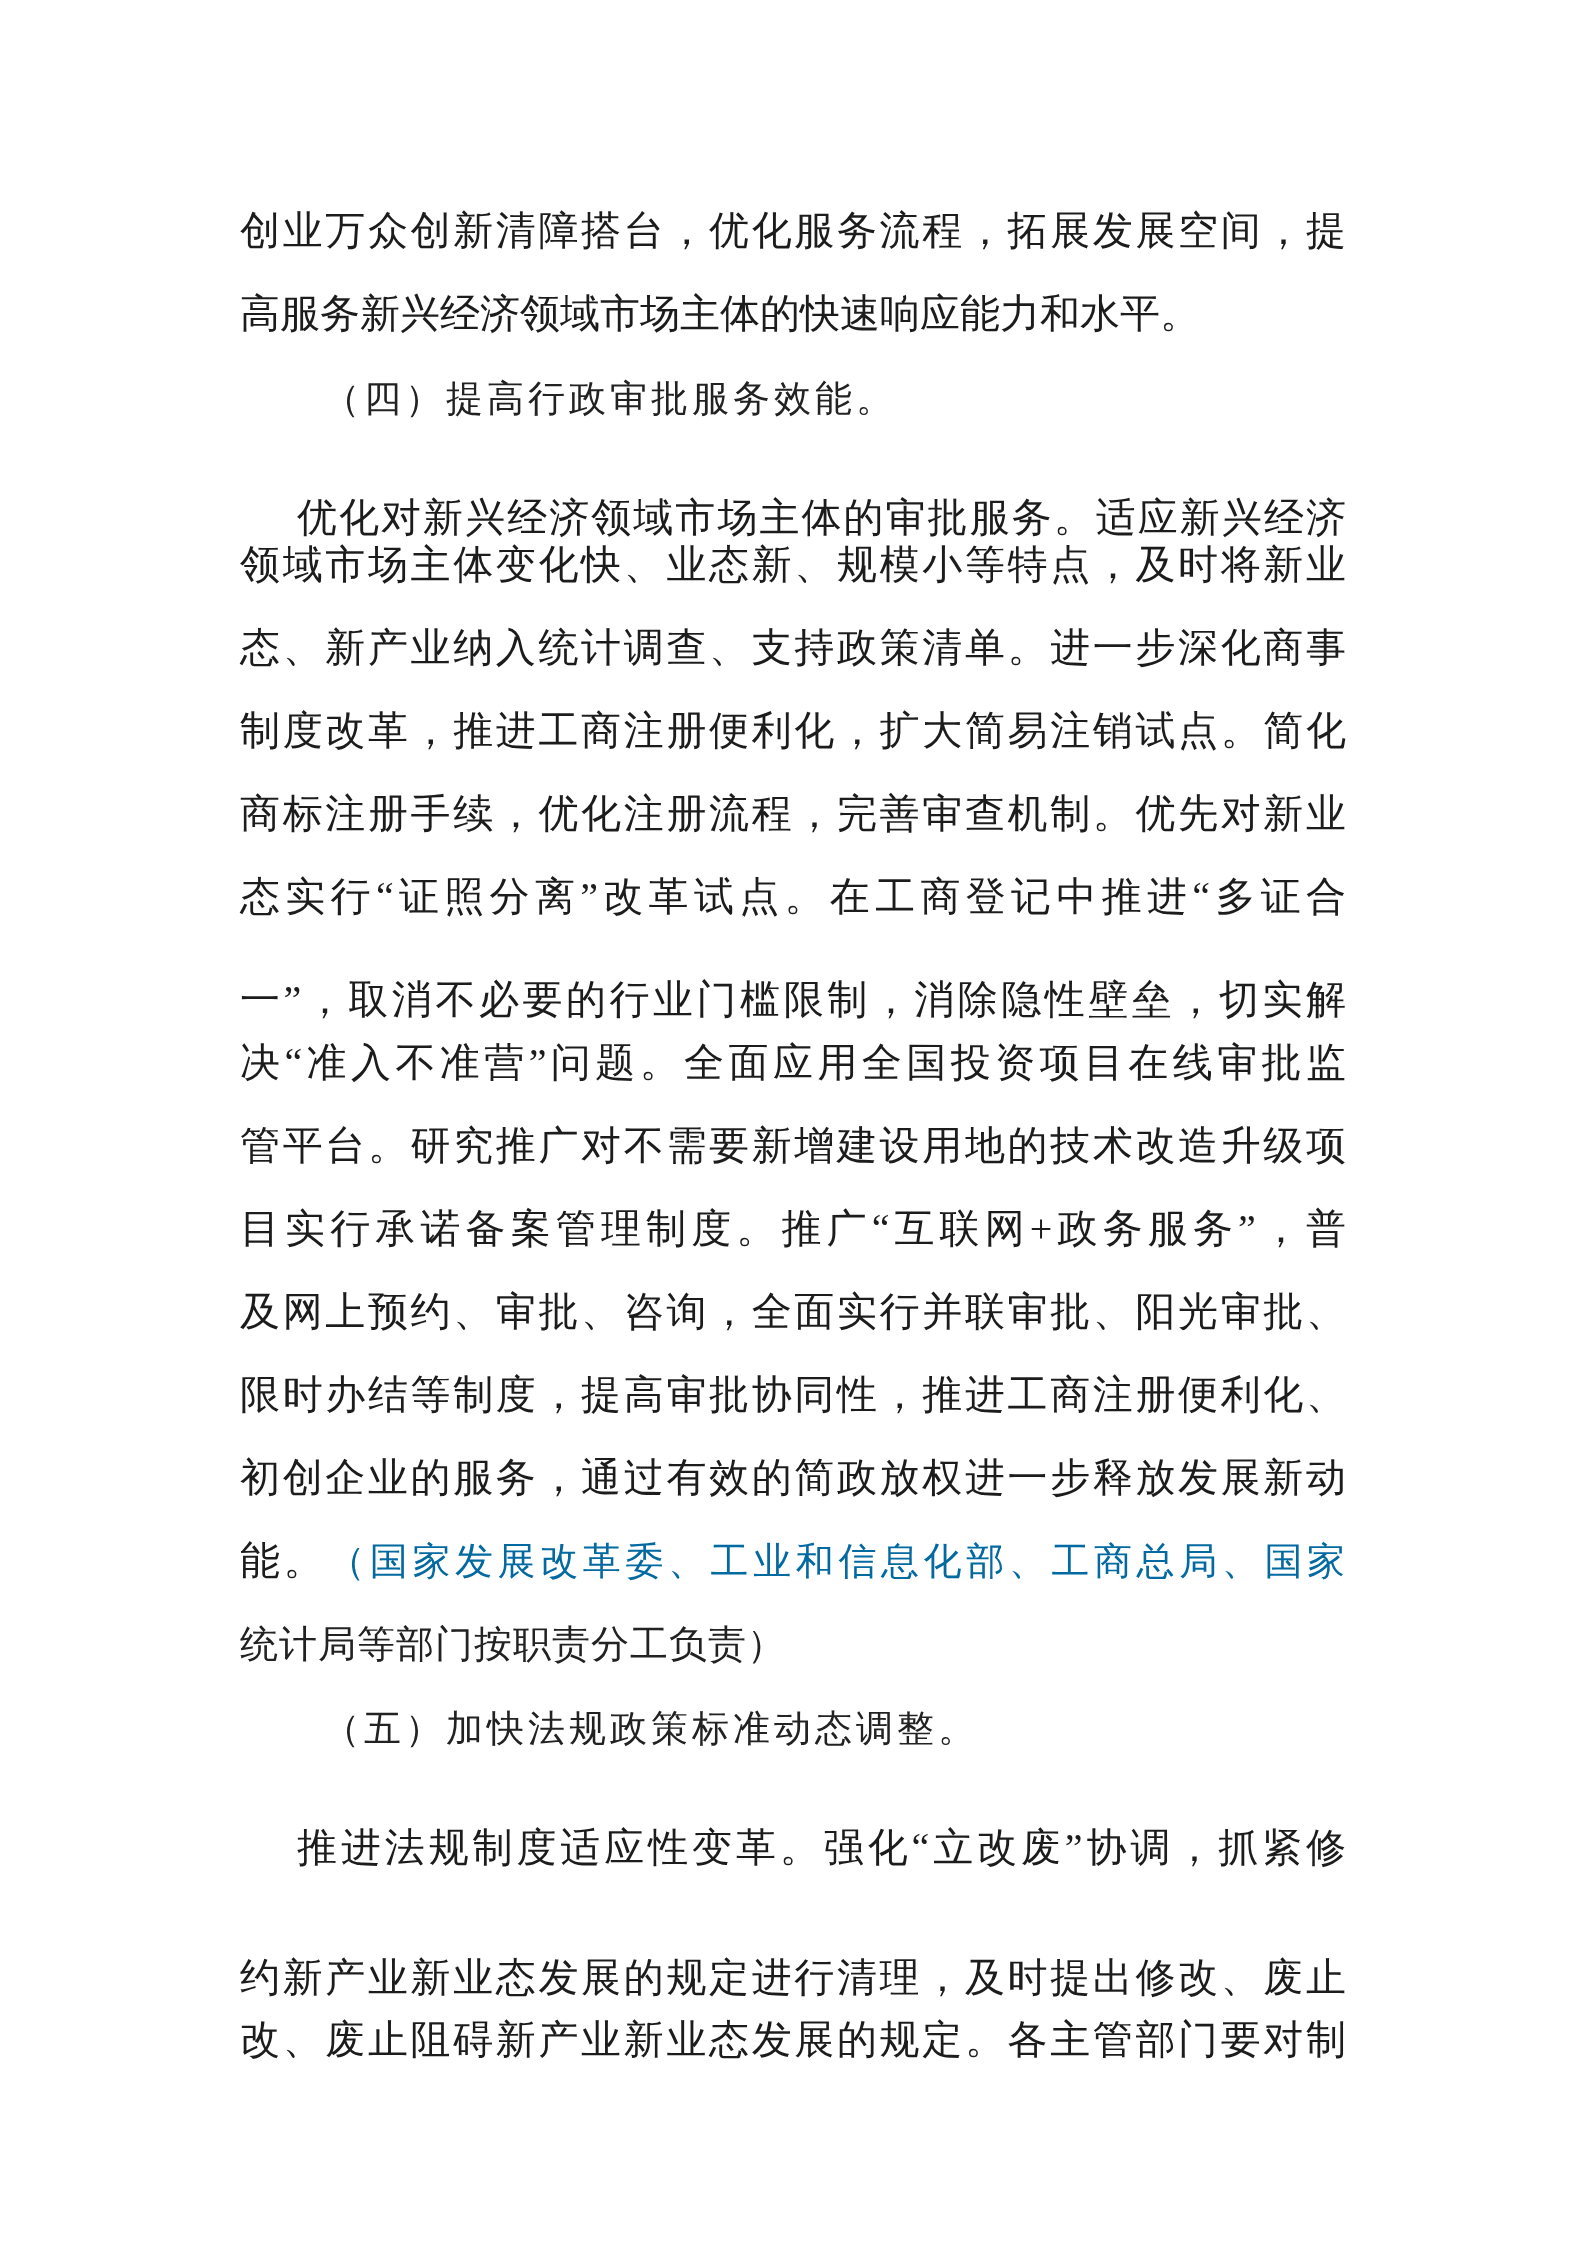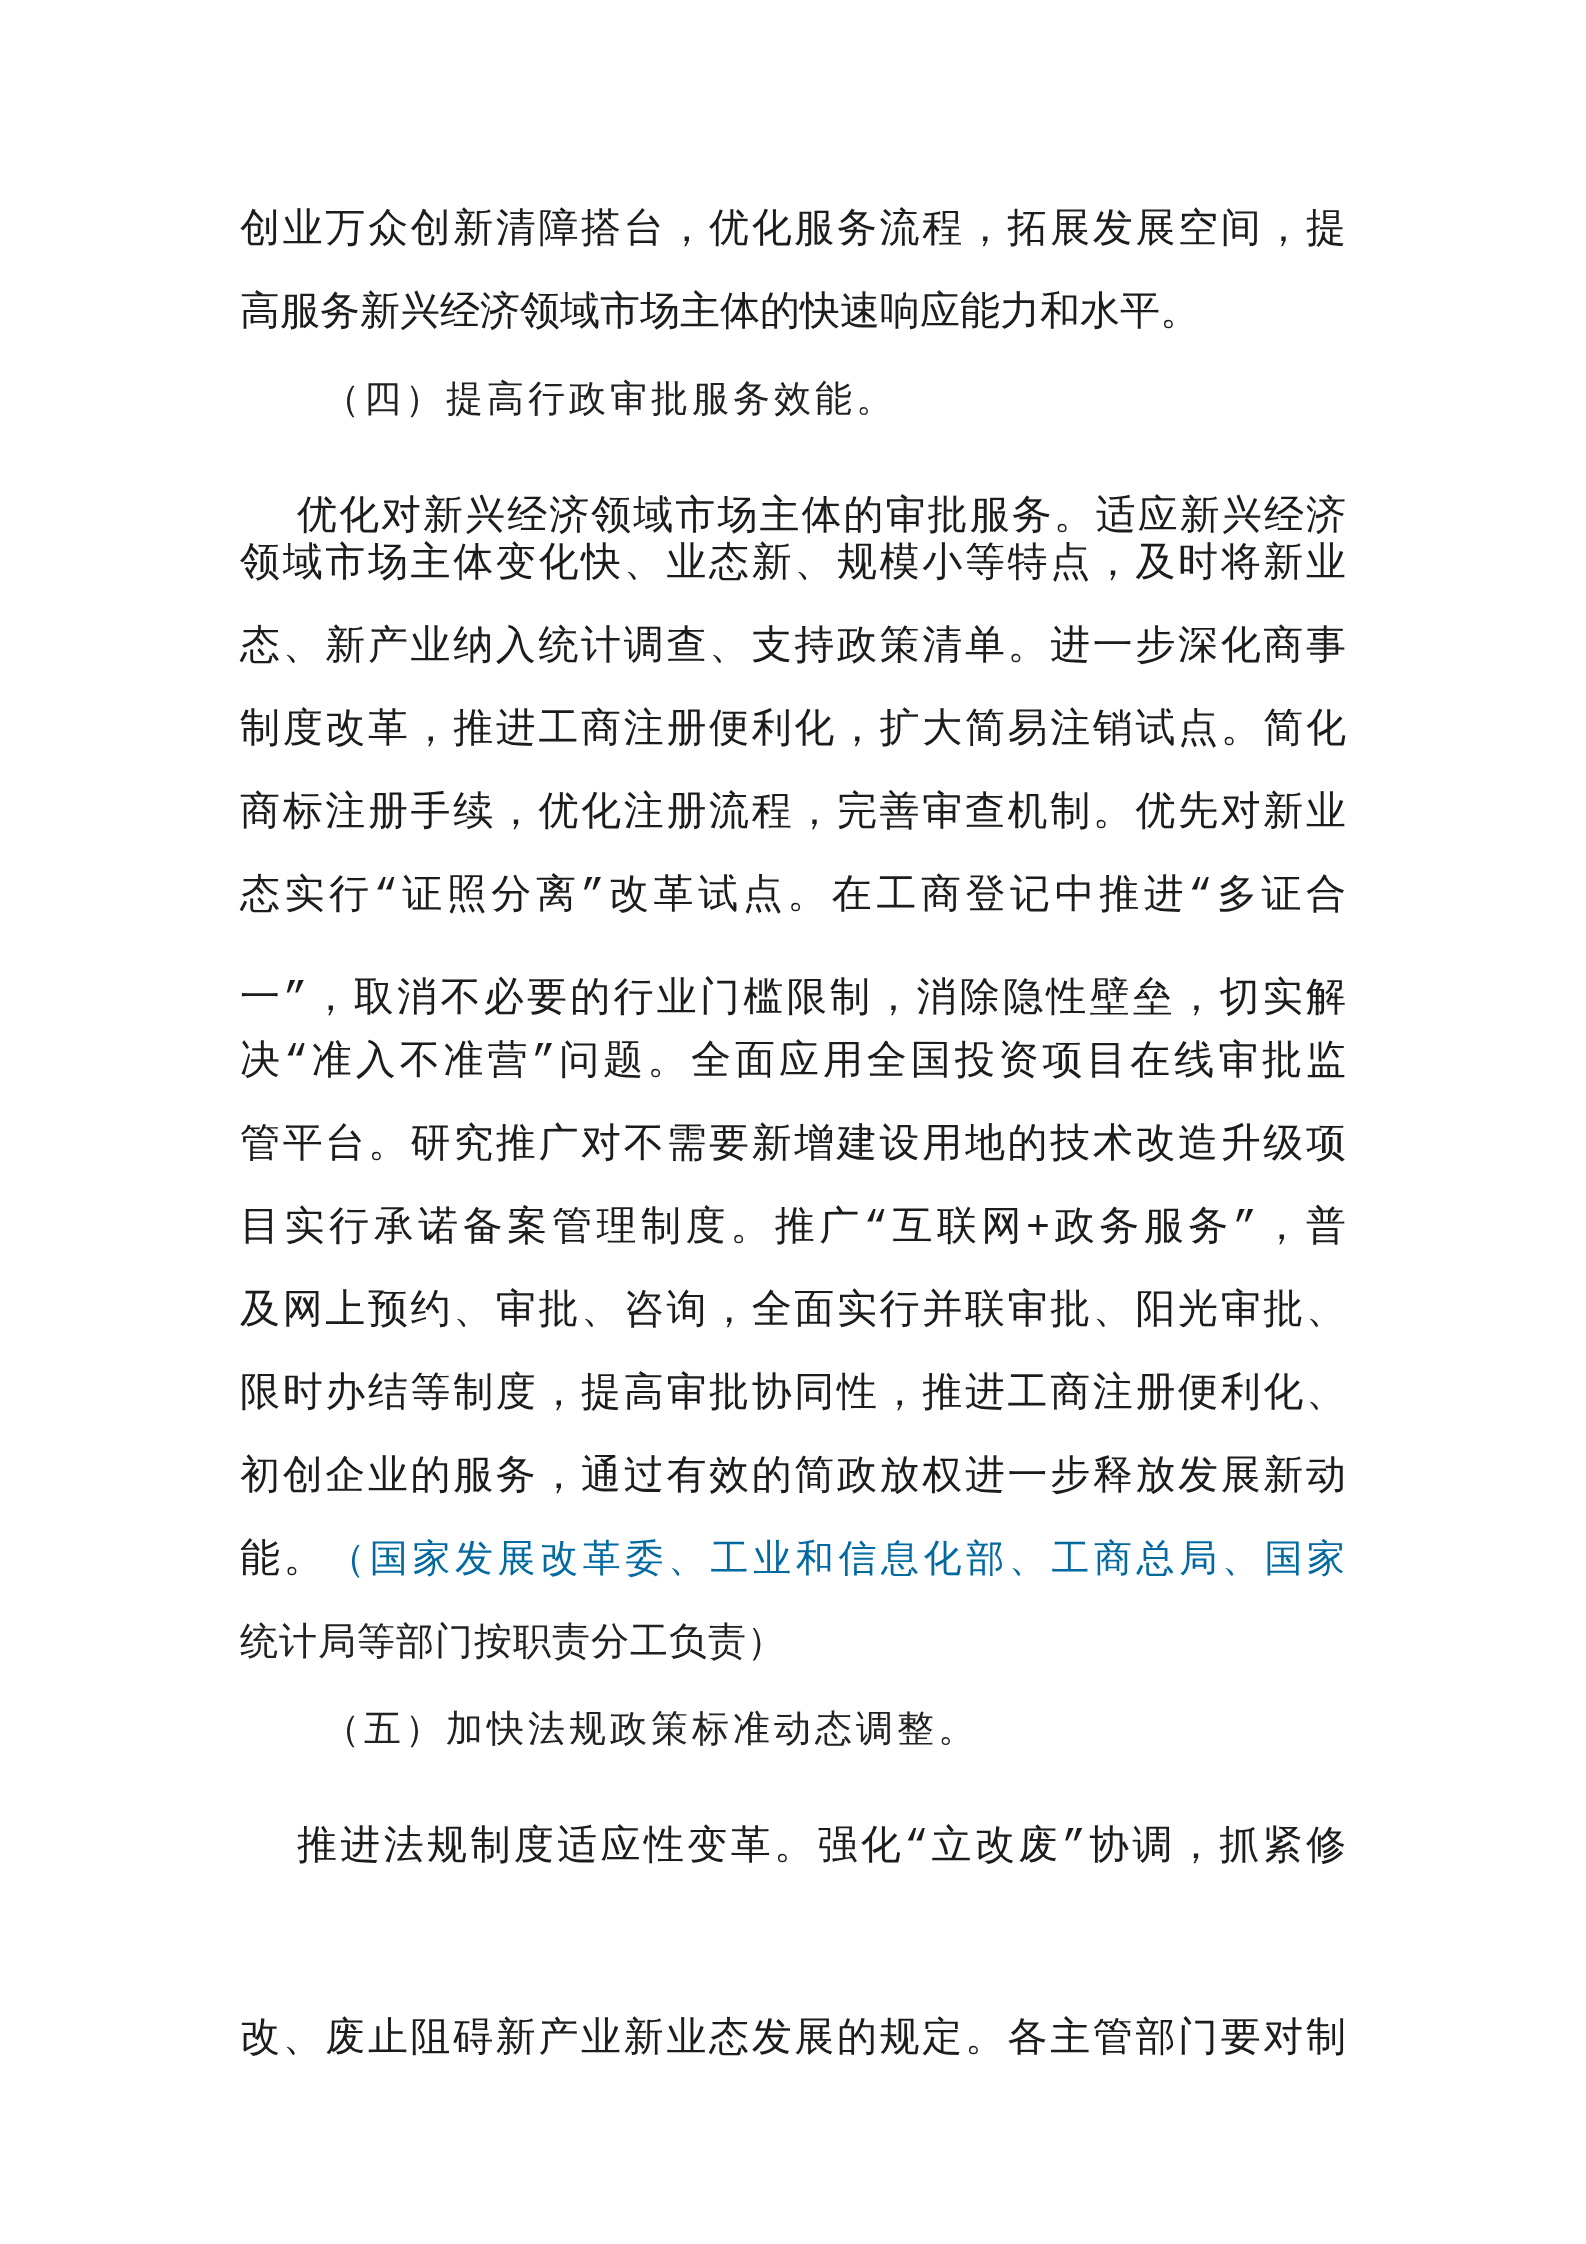--- a/index.html
+++ b/index.html
@@ -19,21 +19,21 @@
     top: 0;
     width: 1586px;
     height: 2244px;
     background: #ffffff;
   }
   .line {
     position: absolute;
     left: 240px;
     width: 1106px;
     height: 60px;
-    font-family: Liberation Mono, monospace;
+    font-family: Liberation Serif, serif;
     font-size: 40px;
     line-height: 60px;
     color: #1c1c1c;
     white-space: nowrap;
     text-align: justify;
     text-align-last: justify;
     letter-spacing: 0;
   }
   .line.indent {
     left: 297px;
@@ -79,13 +79,14 @@
   <div class="line" style="top:1282px;">及网上预约、审批、咨询，全面实行并联审批、阳光审批、</div>
   <div class="line" style="top:1365px;">限时办结等制度，提高审批协同性，推进工商注册便利化、</div>
   <div class="line" style="top:1448px;">初创企业的服务，通过有效的简政放权进一步释放发展新动</div>
   <div class="line" style="top:1531px;">
     <span>能。</span><span class="kai" style="font-size:38px;color:#0369a1;letter-spacing:1px;">（国家发展改革委、工业和信息化部、工商总局、国家</span>
   </div>
   <div class="line kai last" style="top:1614px;">统计局等部门按职责分工负责）</div>
   <div class="line heading" style="top:1699px;">（五）加快法规政策标准动态调整。</div>
   <div class="line indent" style="top:1782px;">推进法规制度适应性变革。强化“立改废”协调，抓紧修</div>
   <div class="line" style="top:1976px;margin-top:34px;">改、废止阻碍新产业新业态发展的规定。各主管部门要对制</div>
+  <div class="line" style="top:1948px;">约新产业新业态发展的规定进行清理，及时提出修改、废止</div>
 </div>
 
 </body></html>

